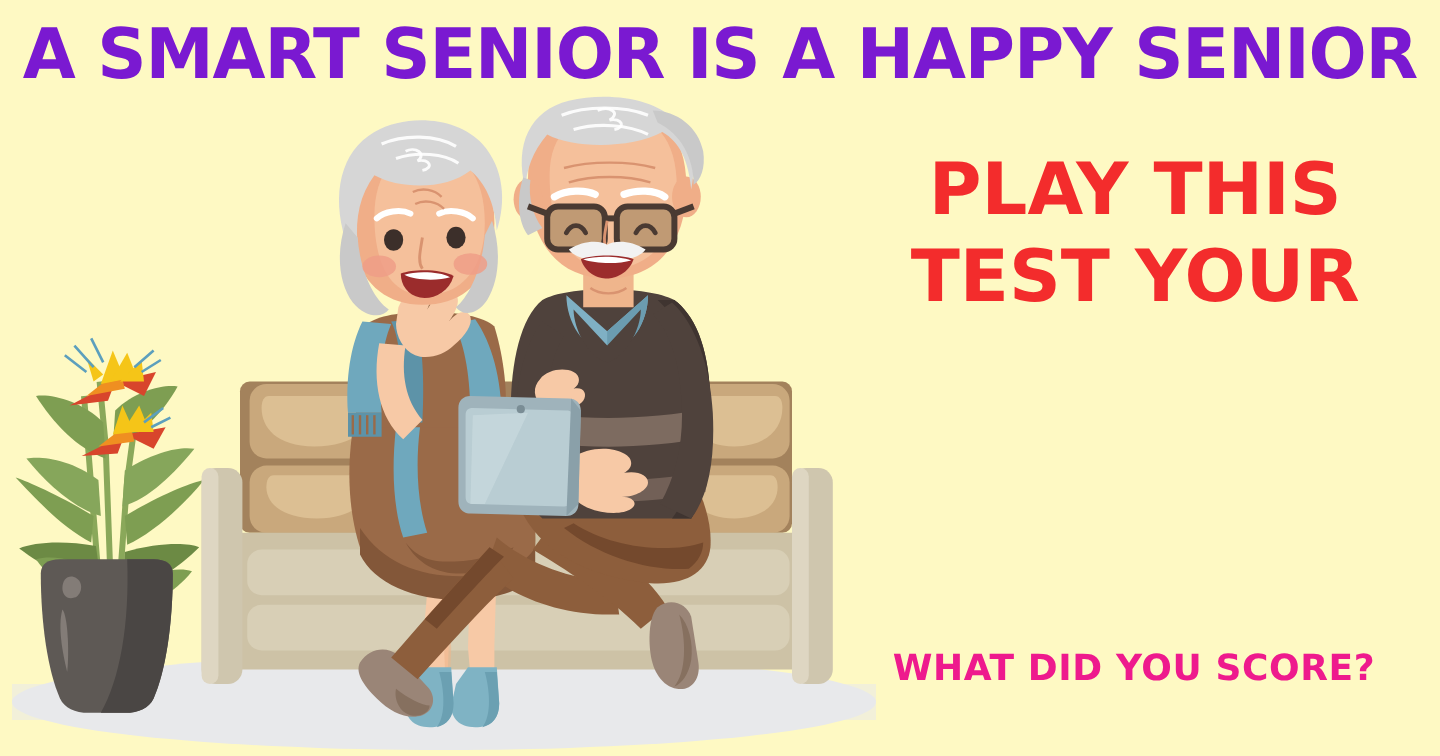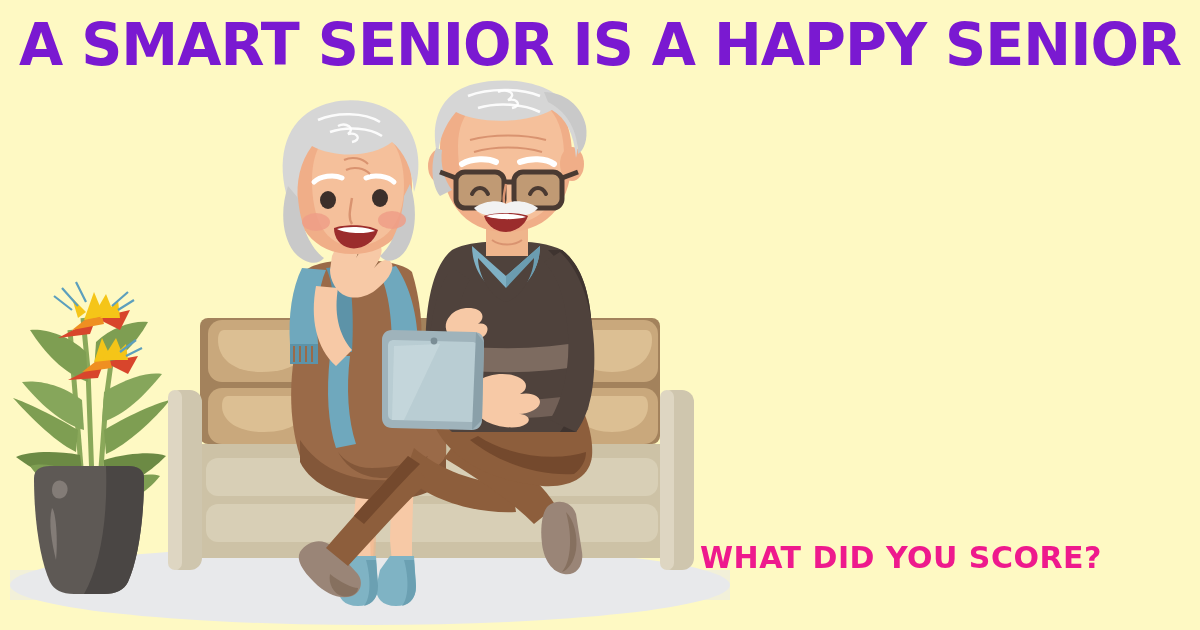--- a/index.html
+++ b/index.html
@@ -49,20 +49,21 @@
     letter-spacing: 0px;
   }
   #redblock .rl { display: block; white-space: nowrap; }
   #redblock .rl-wide { letter-spacing: -1px; font-size: 57px; }
 
   #subline {
     position: absolute;
     left: 700px;
     top: 541px;
     width: 490px;
+    text-align: center;
     color: #ee1a8d;
     font-family: "DejaVu Sans", sans-serif;
     font-weight: bold;
     font-size: 30px;
     line-height: 34px;
     letter-spacing: 0.5px;
     white-space: nowrap;
   }
 
   
@@ -347,17 +348,19 @@
         <circle cx="434" cy="341" r="3.4" fill="#7a8d95"></circle>
         <path d="M476 332 L484 342 L482 420 L472 430 Z" fill="#8aa0a9"></path>
       </g>
 
     </svg>
   </div>
 
   <div id="headline">A SMART SENIOR IS A HAPPY SENIOR</div>
 
   <div id="redblock">
+    <span class="rl">PLAY THIS</span>
+    <span class="rl">TEST YOUR</span>
   </div>
 
   <div id="subline">WHAT DID YOU SCORE?</div>
 
 </div>
 
 </body></html>

